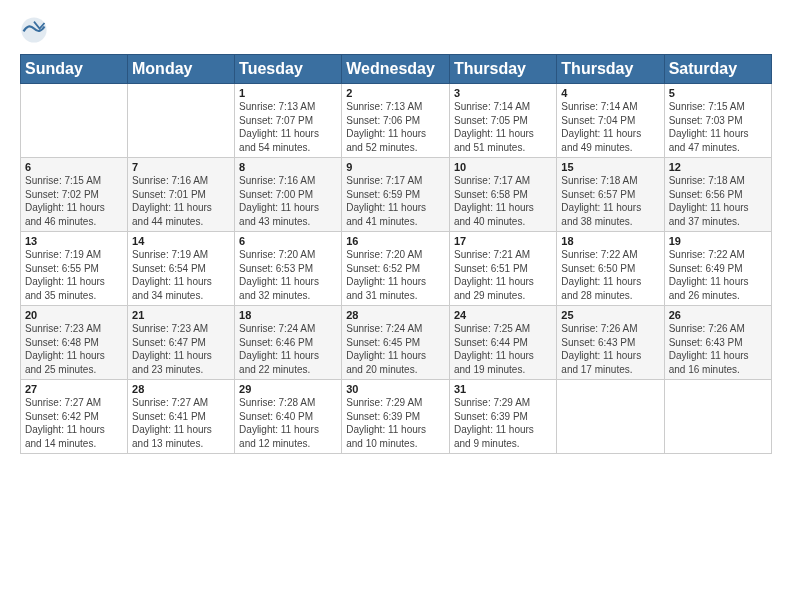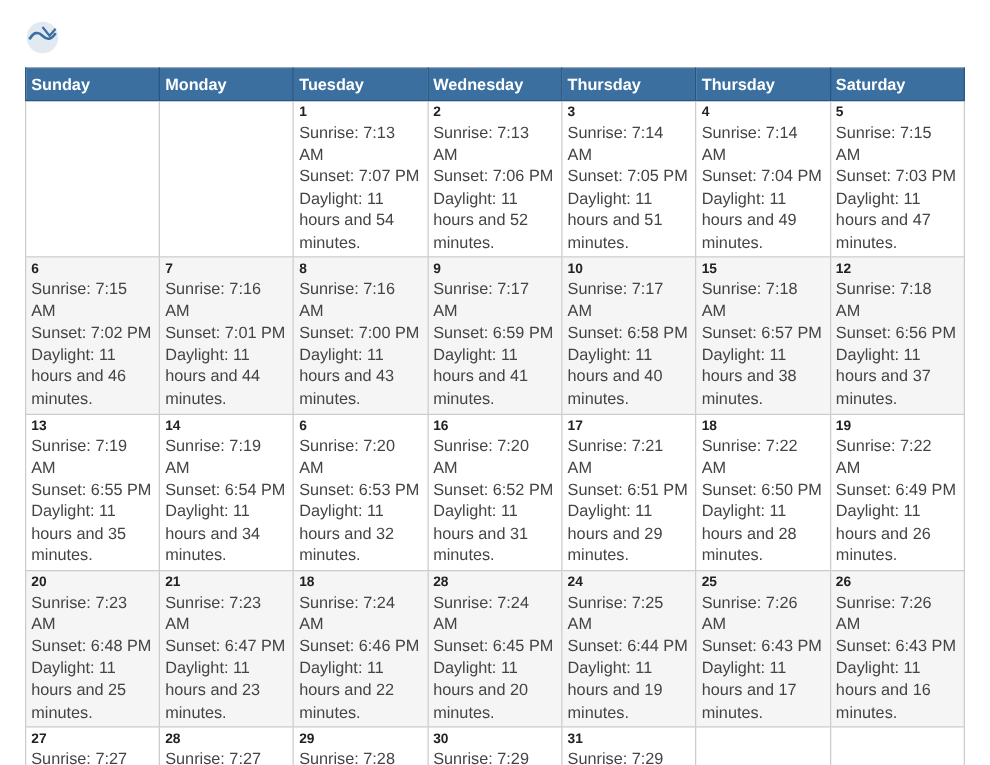--- a/index.html
+++ b/index.html
@@ -62,21 +62,21 @@
     .calendar {
       width: 100%;
       border-collapse: collapse;
       font-size: 10px;
     }
     .calendar th {
       background: #3a6fa0;
       color: #fff;
       padding: 5px 4px;
       text-align: left;
-      font-size: 13px;
+      font-size: 16px;
       font-weight: bold;
       border: 1px solid #2a5580;
     }
     .calendar td {
       border: 1px solid #ccc;
       vertical-align: top;
       padding: 3px 4px;
       width: 108px;
       min-height: 70px;
       background: #fff;
@@ -86,21 +86,21 @@
     }
     .day-num {
       font-weight: bold;
       font-size: 11px;
       color: #222;
       display: block;
       margin-bottom: 1px;
     }
     .day-info {
       color: #444;
-      font-size: 13px;
+      font-size: 10px;
       line-height: 1.35;
     }
     .empty-cell {
       background: #fff !important;
     }
   </style>
 </head>
 <body>
 
 <div class="page">

